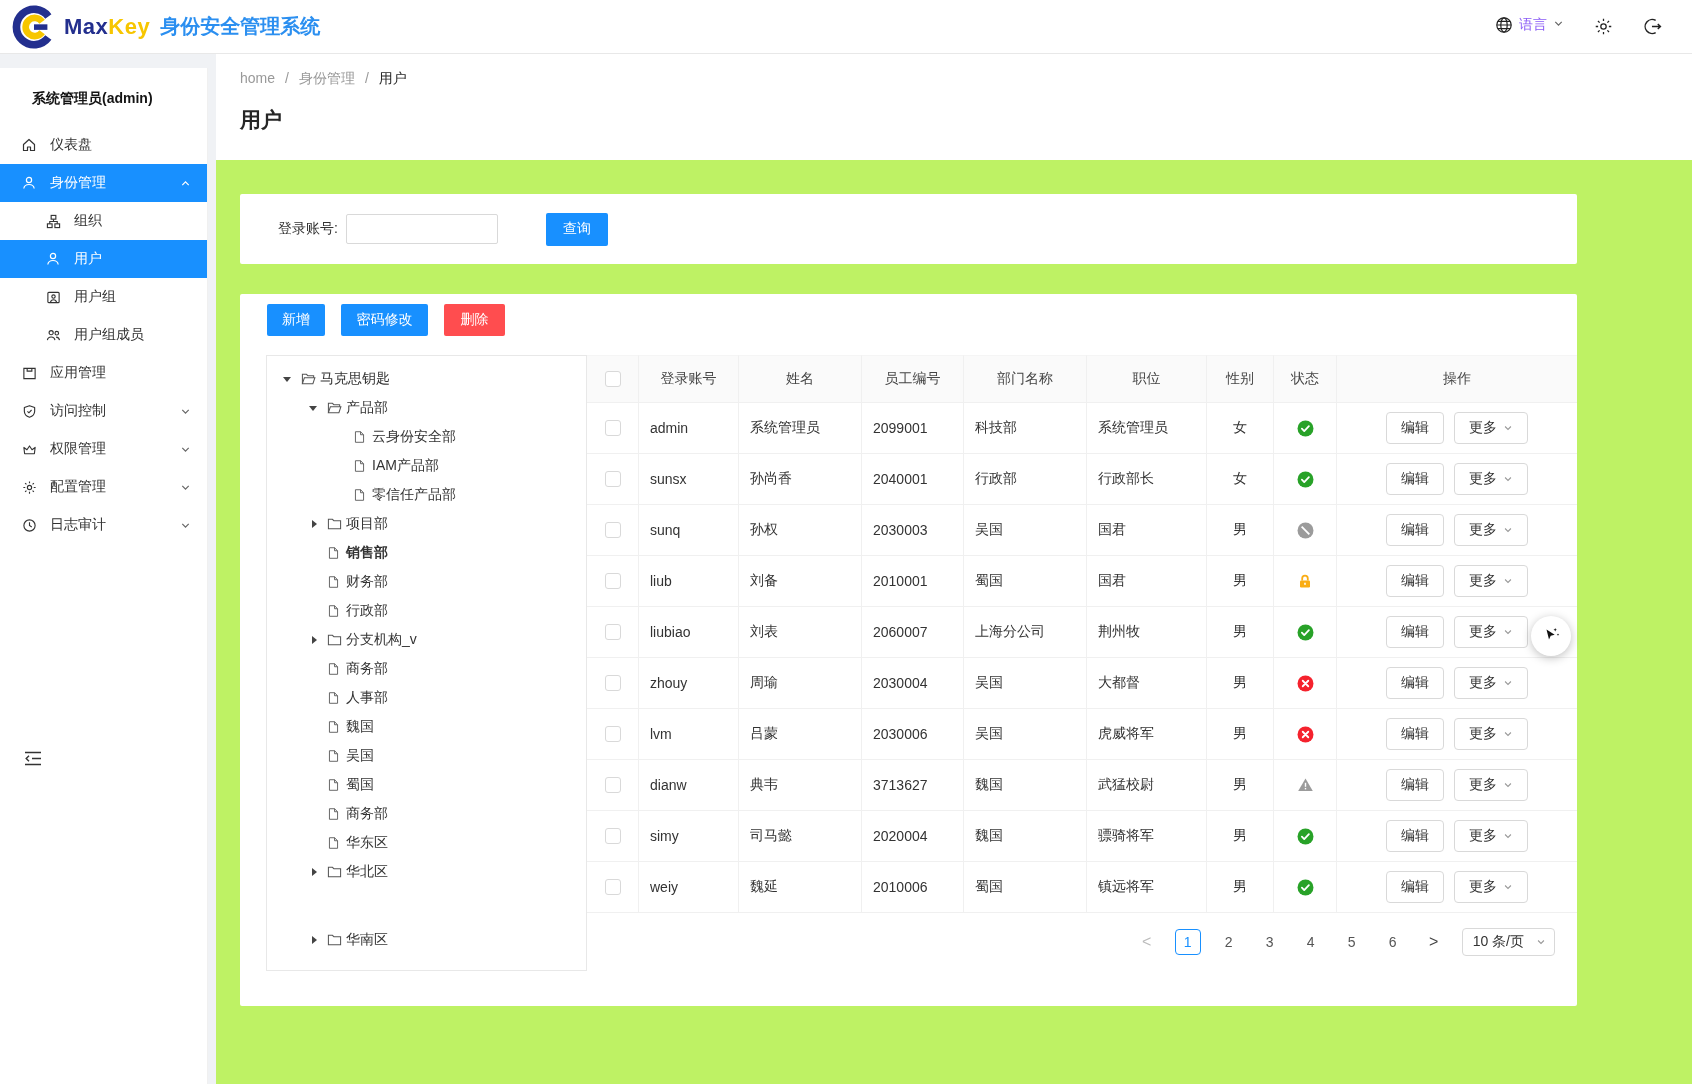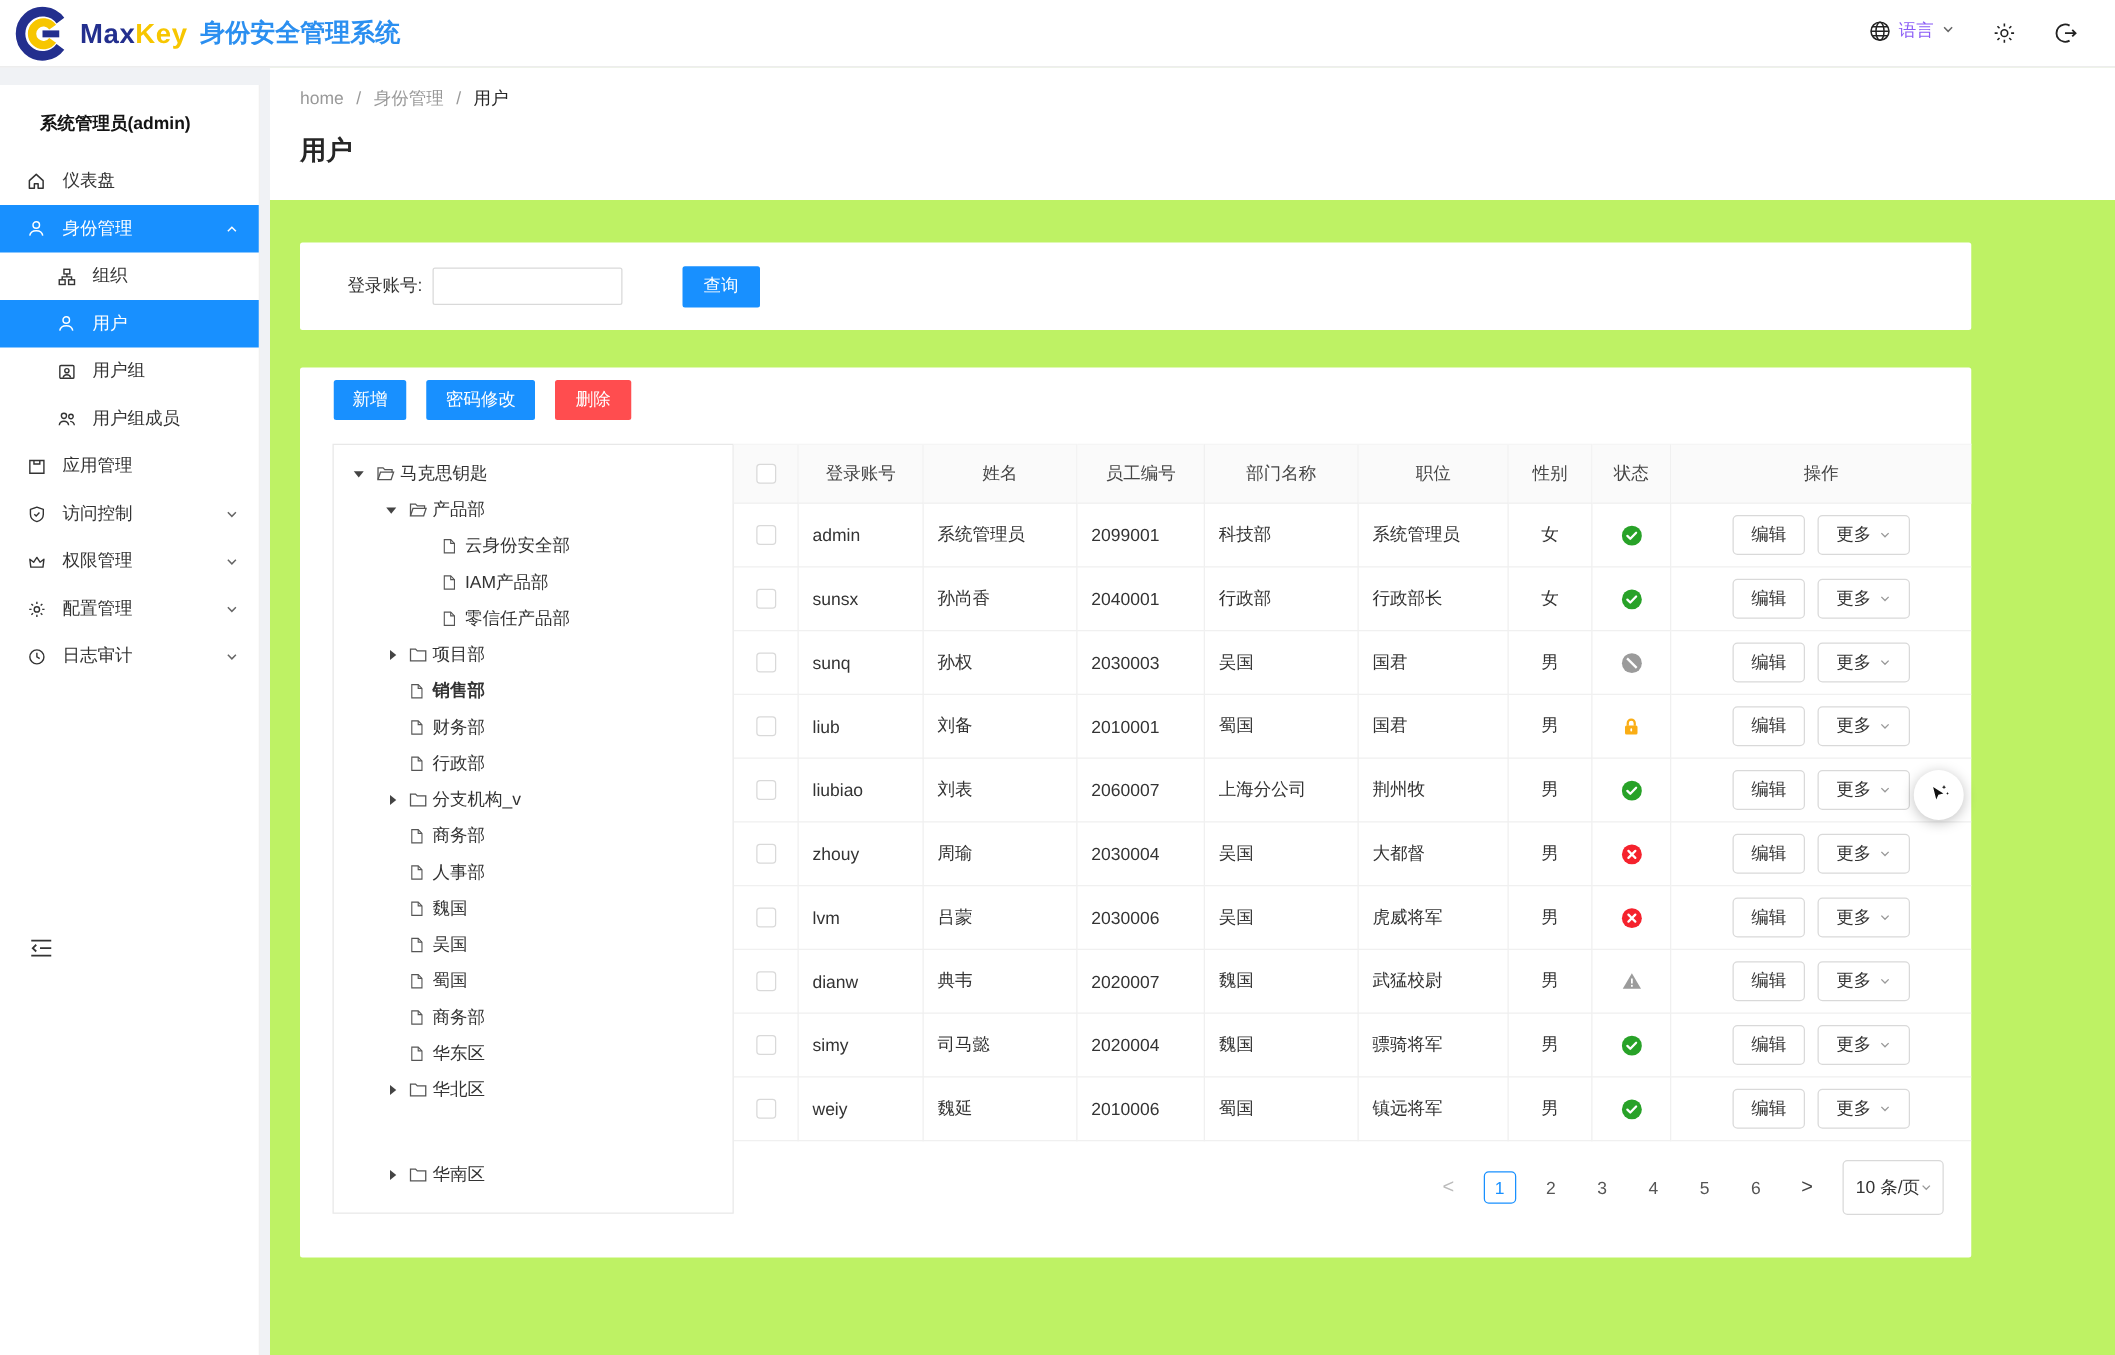--- a/index.html
+++ b/index.html
@@ -71,21 +71,21 @@
   .ops{display:flex;gap:10px;align-items:center;justify-content:center;width:100%;}
   .btn-ghost{height:32px;background:#fff;border:1px solid #d9d9d9;border-radius:4px;color:#333;font-size:14px;cursor:pointer;font-family:inherit;padding:0 14px;display:flex;align-items:center;gap:6px;}
   .status-ico{display:flex;align-items:center;}
 
   
   .pager{display:flex;align-items:center;justify-content:flex-end;gap:15px;margin-top:15px;padding-right:22px;}
   .pg{min-width:26px;height:26px;display:flex;align-items:center;justify-content:center;color:#555;cursor:pointer;border-radius:4px;}
   .pg.cur{border:1px solid var(--primary);color:var(--primary);background:#fff;width:26px;}
   .pg.nav{color:#bbb;font-size:16px;}
   .pg.nav.next{color:#444;}
-  .pagesize{height:44px;border:1px solid #d9d9d9;border-radius:4px;display:flex;align-items:center;padding:0 8px 0 10px;gap:0;color:#333;cursor:pointer;background:#fff;}
+  .pagesize{height:28px;border:1px solid #d9d9d9;border-radius:4px;display:flex;align-items:center;padding:0 8px 0 10px;gap:12px;color:#333;cursor:pointer;background:#fff;}
   .pagesize svg{color:#bfbfbf;}
 
   
   .floatball{position:absolute;left:1531px;top:616px;width:40px;height:40px;border-radius:50%;background:#fff;box-shadow:0 2px 10px rgba(0,0,0,.25);display:flex;align-items:center;justify-content:center;cursor:pointer;z-index:20;}
 </style>
 </head>
 <body>
 
 <div class="topbar">
   <span class="logo">
@@ -727,21 +727,21 @@
                 </button>
               </div>
             </div>
           </div>
           <div class="tgrid">
             <div class="td center">
               <span class="checkbox"></span>
             </div>
             <div class="td">dianw</div>
             <div class="td">典韦</div>
-            <div class="td">2020007</div>
+            <div class="td">3713627</div>
             <div class="td">魏国</div>
             <div class="td">武猛校尉</div>
             <div class="td center">男</div>
             <div class="td center">
               <span class="status-ico">
                 <svg width="17" height="16" viewBox="0 0 16 16">
                   <path d="M8 1.6L15.3 14H.7z" fill="var(--gray)"></path>
                   <rect x="7.3" y="5.8" width="1.4" height="4" fill="#fff"></rect>
                   <rect x="7.3" y="10.9" width="1.4" height="1.5" fill="#fff"></rect>
                 </svg>

